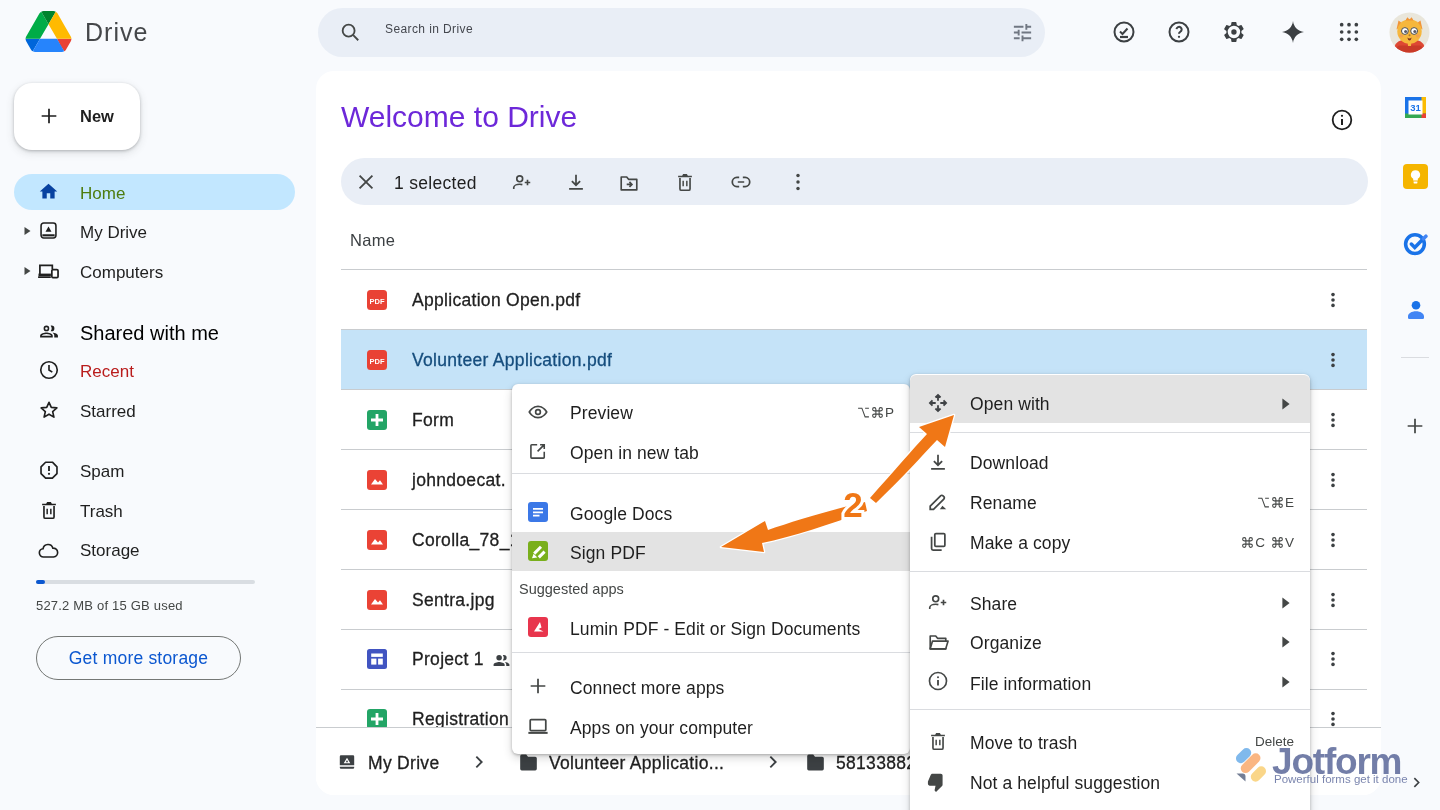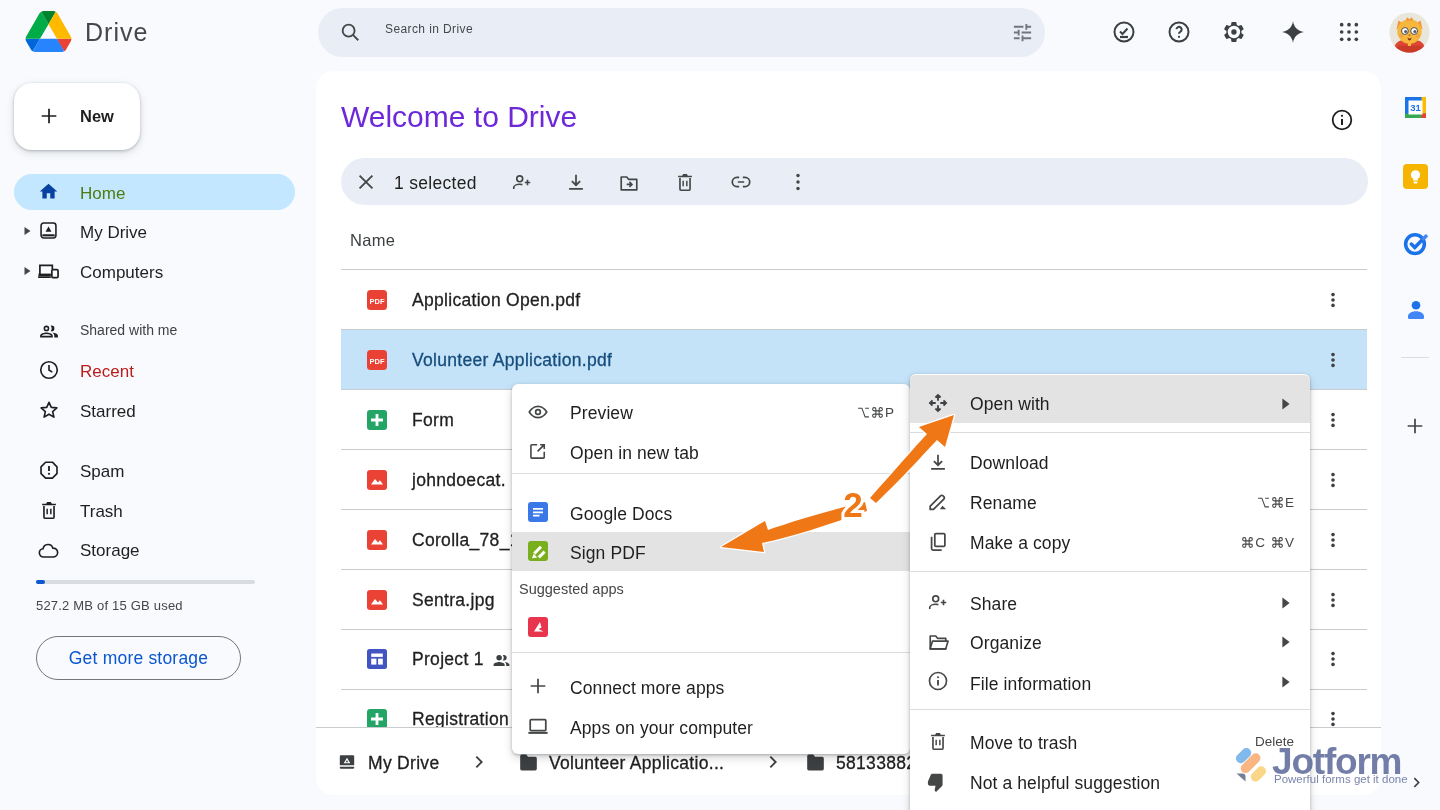--- a/index.html
+++ b/index.html
@@ -118,21 +118,21 @@
 <svg class="a" style="left:37px;top:261px" width="23" height="21" viewBox="0 0 24 22" fill="none" stroke="#1f1f1f" stroke-width="1.8">
     <path d="M3 4.5 h13 M3 4.5 v10 M16 4.5 v3 M2 17 h11.5" stroke-linecap="square"></path>
     <path d="M1.5 14.5h13" stroke-width="2.6"></path>
     <rect x="15.5" y="9" width="6.5" height="8.5" rx="1.2" stroke-width="1.8" fill="#fff"></rect>
   </svg>
 <div class="a" style="left:80px;top:263px;font-size:17px;color:#1f1f1f">Computers</div>
 
 <svg class="a" style="left:38px;top:320px" width="22" height="22" viewBox="0 0 24 24" fill="#1f1f1f">
     <path d="M9.2 12.3a3.1 3.1 0 1 0 0-6.2 3.1 3.1 0 0 0 0 6.2zm0-4.5a1.4 1.4 0 1 1 0 2.8 1.4 1.4 0 0 1 0-2.8zM9.2 13.6c-2.3 0-6.9 1.15-6.9 3.45V19h13.8v-1.95c0-2.3-4.6-3.45-6.9-3.45zm5.2 3.7H4v-.23c.17-.6 2.8-1.77 5.2-1.77s5.03 1.17 5.2 1.77zM15.9 13.95c1.1.85 1.85 1.95 1.85 3.1V19h4v-1.95c0-1.95-3.35-3.05-5.85-3.1zM14.8 12.3a3.1 3.1 0 0 0 0-6.2c-.35 0-.68.06-1 .16a4.8 4.8 0 0 1 0 5.88c.32.1.65.16 1 .16z"></path>
   </svg>
-<div class="a" style="left:80px;top:322px;font-size:14px;color:#404040">Shared with me</div>
+<div class="a" style="left:80px;top:322px;font-size:20px;color:#000000">Shared with me</div>
 
 <svg class="a" style="left:38px;top:359px" width="22" height="22" viewBox="0 0 24 24" fill="none" stroke="#1f1f1f" stroke-width="1.8">
     <circle cx="12" cy="12" r="9"></circle>
     <path d="M12 6.5V12l3.6 2.3"></path>
   </svg>
 <div class="a" style="left:80px;top:362px;font-size:17px;color:#b91c1c">Recent</div>
 
 <svg class="a" style="left:38px;top:399px" width="22" height="22" viewBox="0 0 24 24" fill="none" stroke="#1f1f1f" stroke-width="1.8">
     <path d="M12 3.6l2.5 5.6 6.1.55-4.6 4 1.35 6-5.35-3.2-5.35 3.2 1.35-6-4.6-4 6.1-.55z" stroke-linejoin="round"></path>
   </svg>
@@ -358,20 +358,21 @@
         <path d="M6.2 12.6 13 5.8M10.8 16.4 16.6 10.6"></path>
       </g>
       <path d="M4 17.2 L9.3 16.4 L5.6 12.8 Z" fill="#fff"></path>
     </svg>
   <div class="mtext a" style="left:58px;top:159px">Sign PDF</div>
   <div class="a" style="left:7px;top:197px;font-size:14.5px;color:#444746">Suggested apps</div>
   <svg class="a" style="left:16px;top:233px" width="20" height="20" viewBox="0 0 20 20">
       <rect width="20" height="20" rx="3" fill="#E8354D"></rect>
       <path d="M6 14.5 12 5l1.5 5.5 -3 1.5 5 2.5z" fill="#fff"></path>
     </svg>
+  <div class="mtext a" style="left:58px;top:235px">Lumin PDF - Edit or Sign Documents</div>
   <svg class="a" style="left:15px;top:291px" width="22" height="22" viewBox="0 0 24 24" fill="none" stroke="#444746" stroke-width="1.9">
       <path d="M12 4v16M4 12h16"></path>
     </svg>
   <div class="mtext a" style="left:58px;top:294px">Connect more apps</div>
   <svg class="a" style="left:15px;top:331px" width="22" height="22" viewBox="0 0 24 24" fill="none" stroke="#444746" stroke-width="1.9">
       <rect x="3.5" y="5" width="17" height="12" rx="1"></rect>
       <path d="M1.5 19.5h21" stroke-width="2.2"></path>
     </svg>
   <div class="mtext a" style="left:58px;top:334px">Apps on your computer</div>
 </div>

